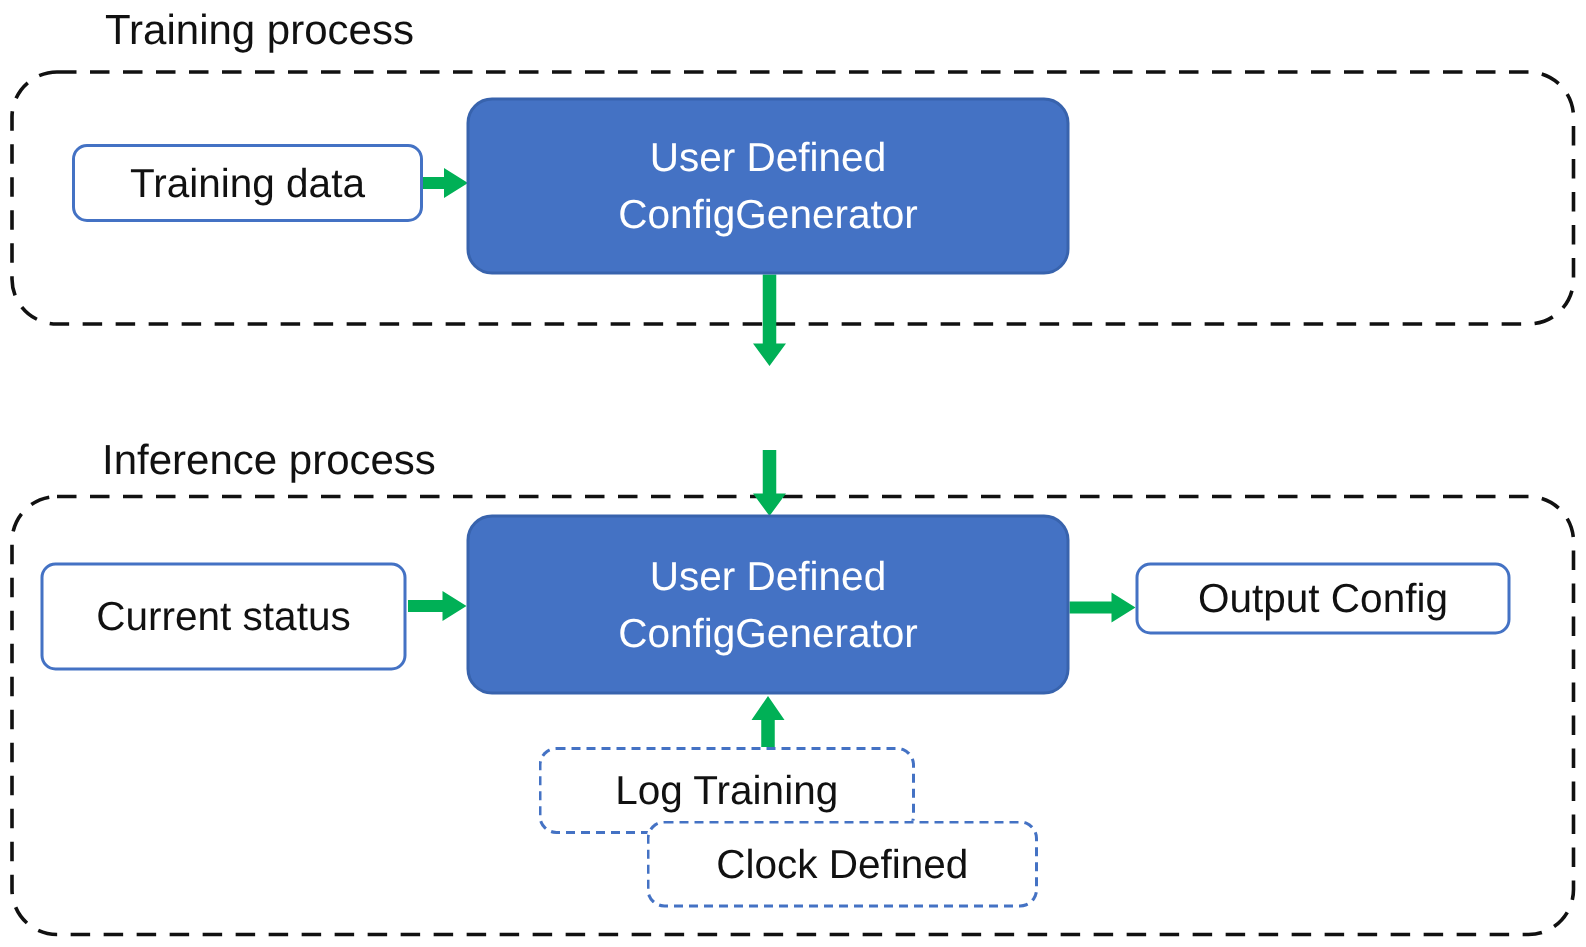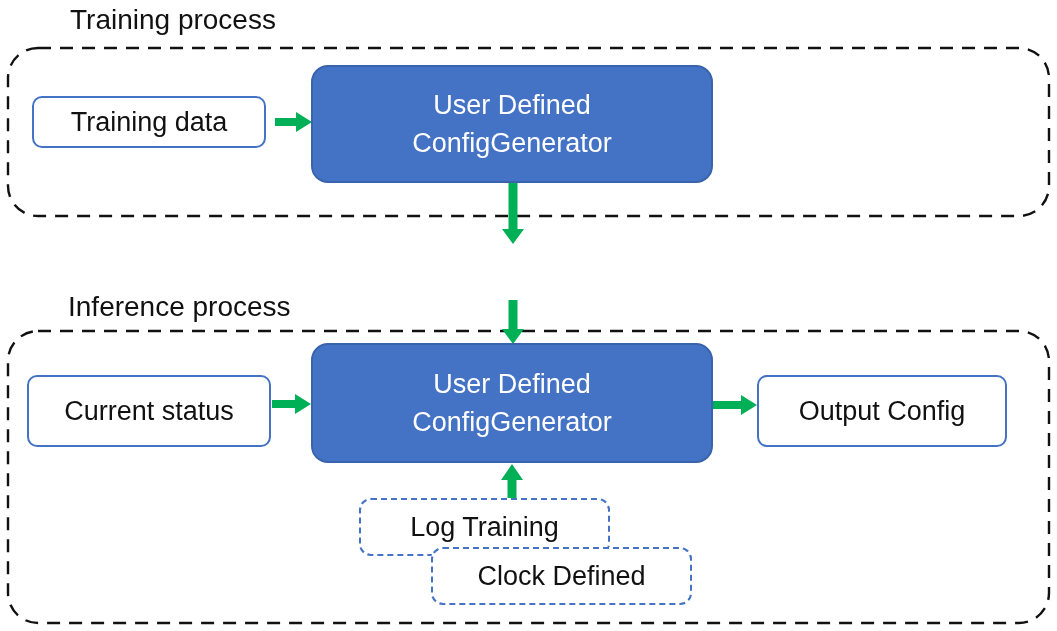--- a/index.html
+++ b/index.html
@@ -70,26 +70,26 @@
   .dashed-box {
     background: #ffffff;
     border: 2px dashed var(--outline-blue);
     border-radius: 12px;
     color: var(--text-dark);
   }
 
   
   .title-training   { left: 22px;  top: 4px;   }
   .title-inference  { left: 20px;  top: 291px; }
-  .training-data    { left: 32px;  top: 96px;  width: 234px; height: 52px;  }
+  .training-data    { left: 48px;  top: 96px;  width: 234px; height: 52px;  }
   .blue1            { left: 311px; top: 65px;  width: 402px; height: 118px; }
   .checkpoint       { left: 396px; top: 243px; width: 235px; height: 58px;  }
   .current-status   { left: 27px;  top: 375px; width: 244px; height: 72px;  }
   .blue2            { left: 311px; top: 343px; width: 402px; height: 120px; }
-  .output-config    { left: 757px; top: 375px; width: 250px; height: 72px;  }
+  .output-config    { left: 757px; top: 375px; width: 250px; height: 48px;  }
   .log-trigger      { left: 359px; top: 498px; width: 251px; height: 58px;  }
   .clock-trigger    { left: 431px; top: 547px; width: 261px; height: 58px;  }
 </style>
 </head>
 <body>
 
 <div class="stage">
 
   <svg class="underlay" viewBox="0 0 1057 631" aria-hidden="true">
 

